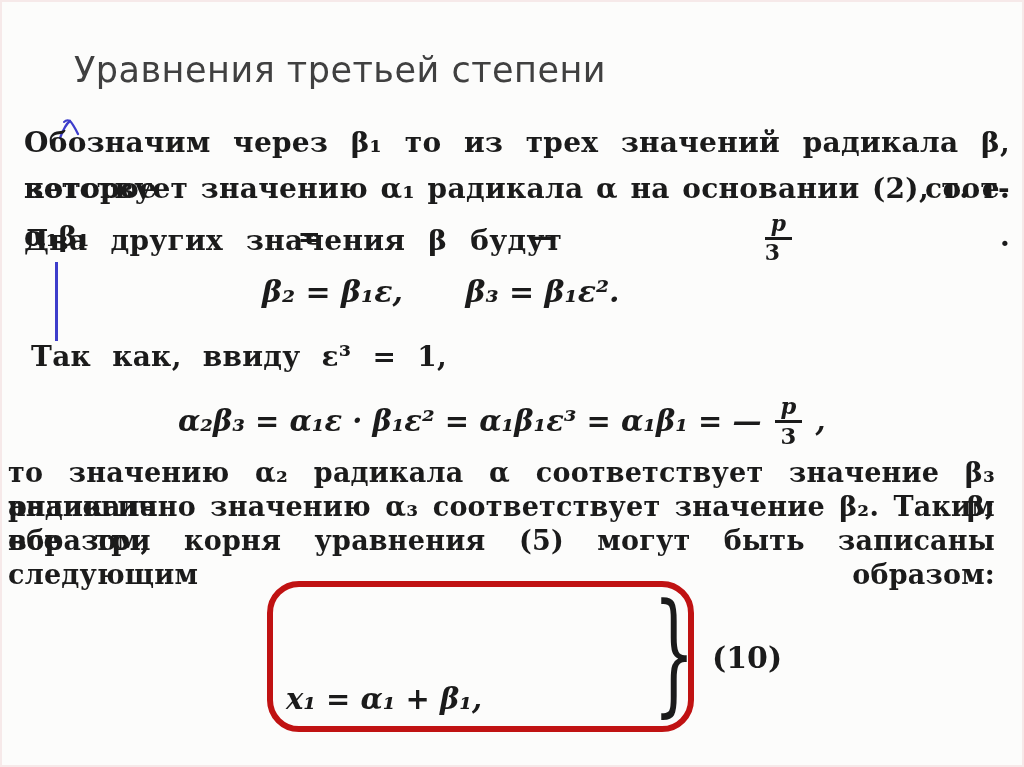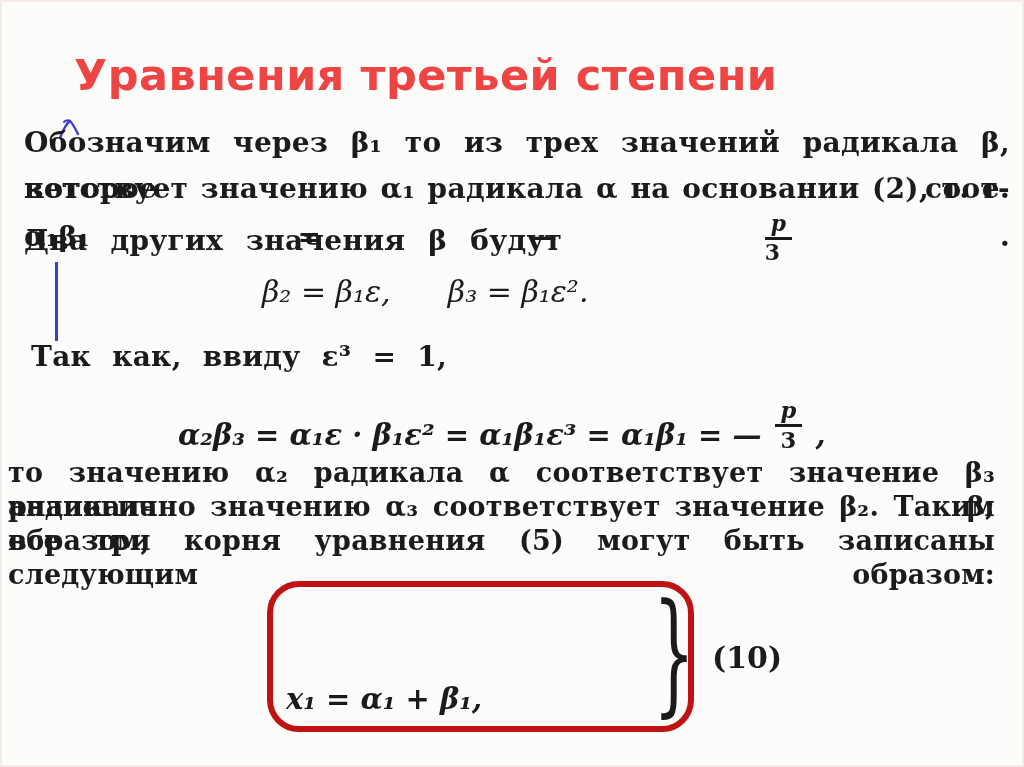--- a/index.html
+++ b/index.html
@@ -6,38 +6,38 @@
   .slide {
     position:relative; width:1024px; height:767px; overflow:hidden;
     background:#fcfcfb;
     box-shadow: inset 0 0 0 2px #f6e9e9;
     font-family:"DejaVu Serif","Liberation Serif",serif;
     color:#1b1b1b;
   }
   .title {
     position:absolute; left:74px; top:50px; margin:0;
     font-family:"DejaVu Sans","Liberation Sans",sans-serif;
-    font-size:43px; font-weight:bold; color:#ef4444; letter-spacing:0.5px;
+    font-size:35px; font-weight:normal; color:#404040; letter-spacing:0.5px;
     white-space:nowrap;
   }
   
   .para1 { position:absolute; left:24px; top:120px; width:986px;
            font-size:28px; font-weight:bold; letter-spacing:0.3px; }
   .para1 .jline { height:46px; line-height:46px; }
   .jline { text-align:justify; text-align-last:justify; }
   .dva { position:absolute; left:24px; top:224px; font-size:28px; font-weight:bold;
          word-spacing:13px; letter-spacing:0.3px; white-space:nowrap; }
   .pen-line { position:absolute; left:55px; top:262px; width:3px; height:79px;
               background:#3d3dcb; }
-  .f1 { position:absolute; left:262px; top:274px; font-size:30px; font-weight:normal;
+  .f1 { position:absolute; left:262px; top:274px; font-size:30px; font-weight:bold;
         font-style:italic; white-space:pre; }
   .tak { position:absolute; left:23px; top:340px; font-size:28px; font-weight:bold;
          word-spacing:11px; letter-spacing:0.3px; white-space:nowrap;margin-left:8px; }
   .f2 { position:absolute; left:178px; top:390px; height:62px;
-        display:flex; align-items:flex-end;
+        display:flex; align-items:center;
         font-size:29px; font-weight:bold; font-style:italic; white-space:pre; }
   .para2 { position:absolute; left:8px; top:456px; width:987px;
            font-size:27px; font-weight:bold; letter-spacing:0.2px; }
   .para2 .jline { height:34px; line-height:34px; }
   
   .frac { display:inline-block; text-align:center; vertical-align:middle;
           font-size:0.78em; line-height:1.08; }
   .frac .num { display:block; font-style:italic; padding:0 6px 1px;
                border-bottom:3px solid currentColor; }
   .frac .den { display:block; font-style:normal; padding-top:1px; }

